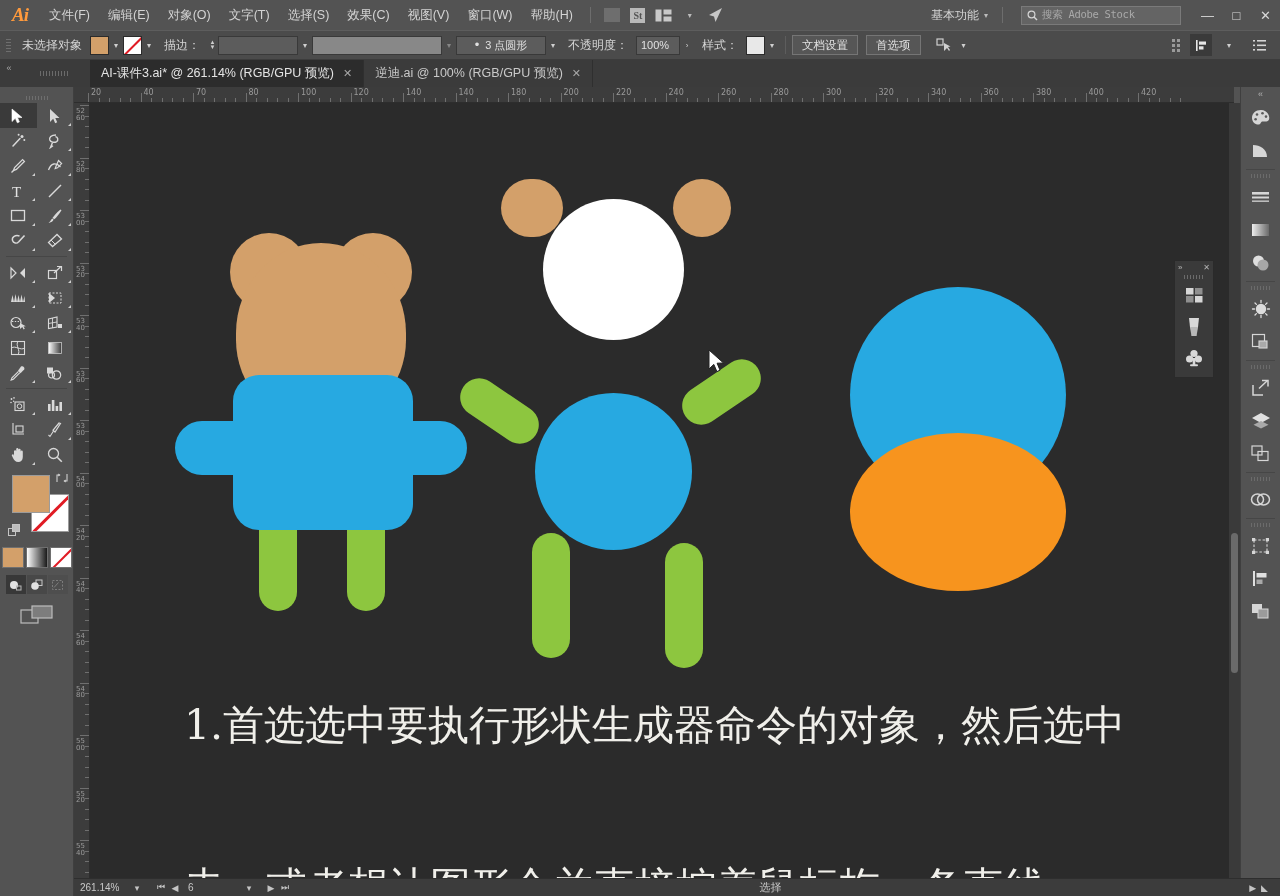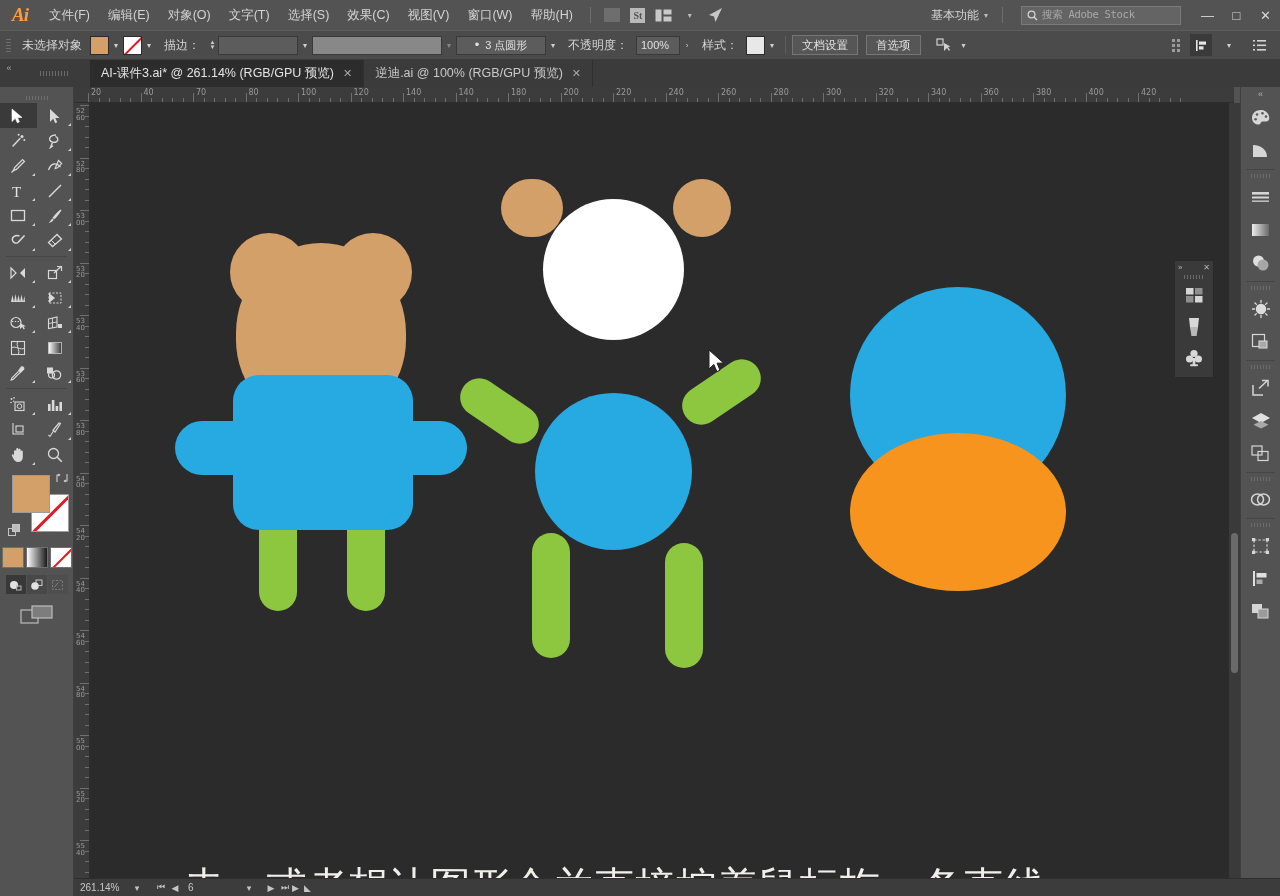--- a/index.html
+++ b/index.html
@@ -934,20 +934,21 @@
       <div class="shape cap" style="left:588px;top:270px;width:87px;height:38px;background:#8dc63f;transform:rotate(-34deg);"></div>
 
       <div class="shape cap" style="left:445px;top:290px;width:157px;height:157px;background:#27a9e1;"></div>
 
       <div class="shape cap" style="left:442px;top:430px;width:38px;height:125px;background:#8dc63f;"></div>
       <div class="shape cap" style="left:575px;top:440px;width:38px;height:125px;background:#8dc63f;"></div>
 
       <div class="shape cap" style="left:760px;top:184px;width:216px;height:216px;background:#27a9e1;"></div>
       <div class="shape" style="left:760px;top:330px;width:216px;height:158px;background:#f7941e;border-radius:50%;"></div>
 
+      <div class="arttext" style="left:94px;top:590px;">1.首选选中要执行形状生成器命令的对象，然后选中</div>
       <div class="arttext" style="left:94px;top:752px;">击。或者想让图形合并直接按着鼠标拖一条直线</div>
     </div>
 
     <div class="cursor" style="left:618px;top:246px;">
       <svg width="18" height="26" viewBox="0 0 18 26">
         <path d="M1 1 L1 20 L5.8 15.4 L8.9 22.6 L12 21.2 L9.1 14.2 L15.5 14 Z" fill="#fff" stroke="#222" stroke-width="1"></path>
       </svg>
     </div>
   </div>
 
@@ -1151,19 +1152,20 @@
     <div class="sb-zoom">261.14%</div>
     <div class="sb-ctl">▾</div>
     <div style="width:10px"></div>
     <div class="sb-ctl">⏮</div>
     <div class="sb-ctl">◀</div>
     <div class="sb-num">6</div>
     <div class="sb-ctl">▾</div>
     <div style="width:8px"></div>
     <div class="sb-ctl">▶</div>
     <div class="sb-ctl">⏭</div>
+    <div class="sb-mid">选择</div>
     <div class="sb-right">
       <span>▶</span>
       <span>◣</span>
     </div>
   </div>
 
 </div>
 
 </body></html>

